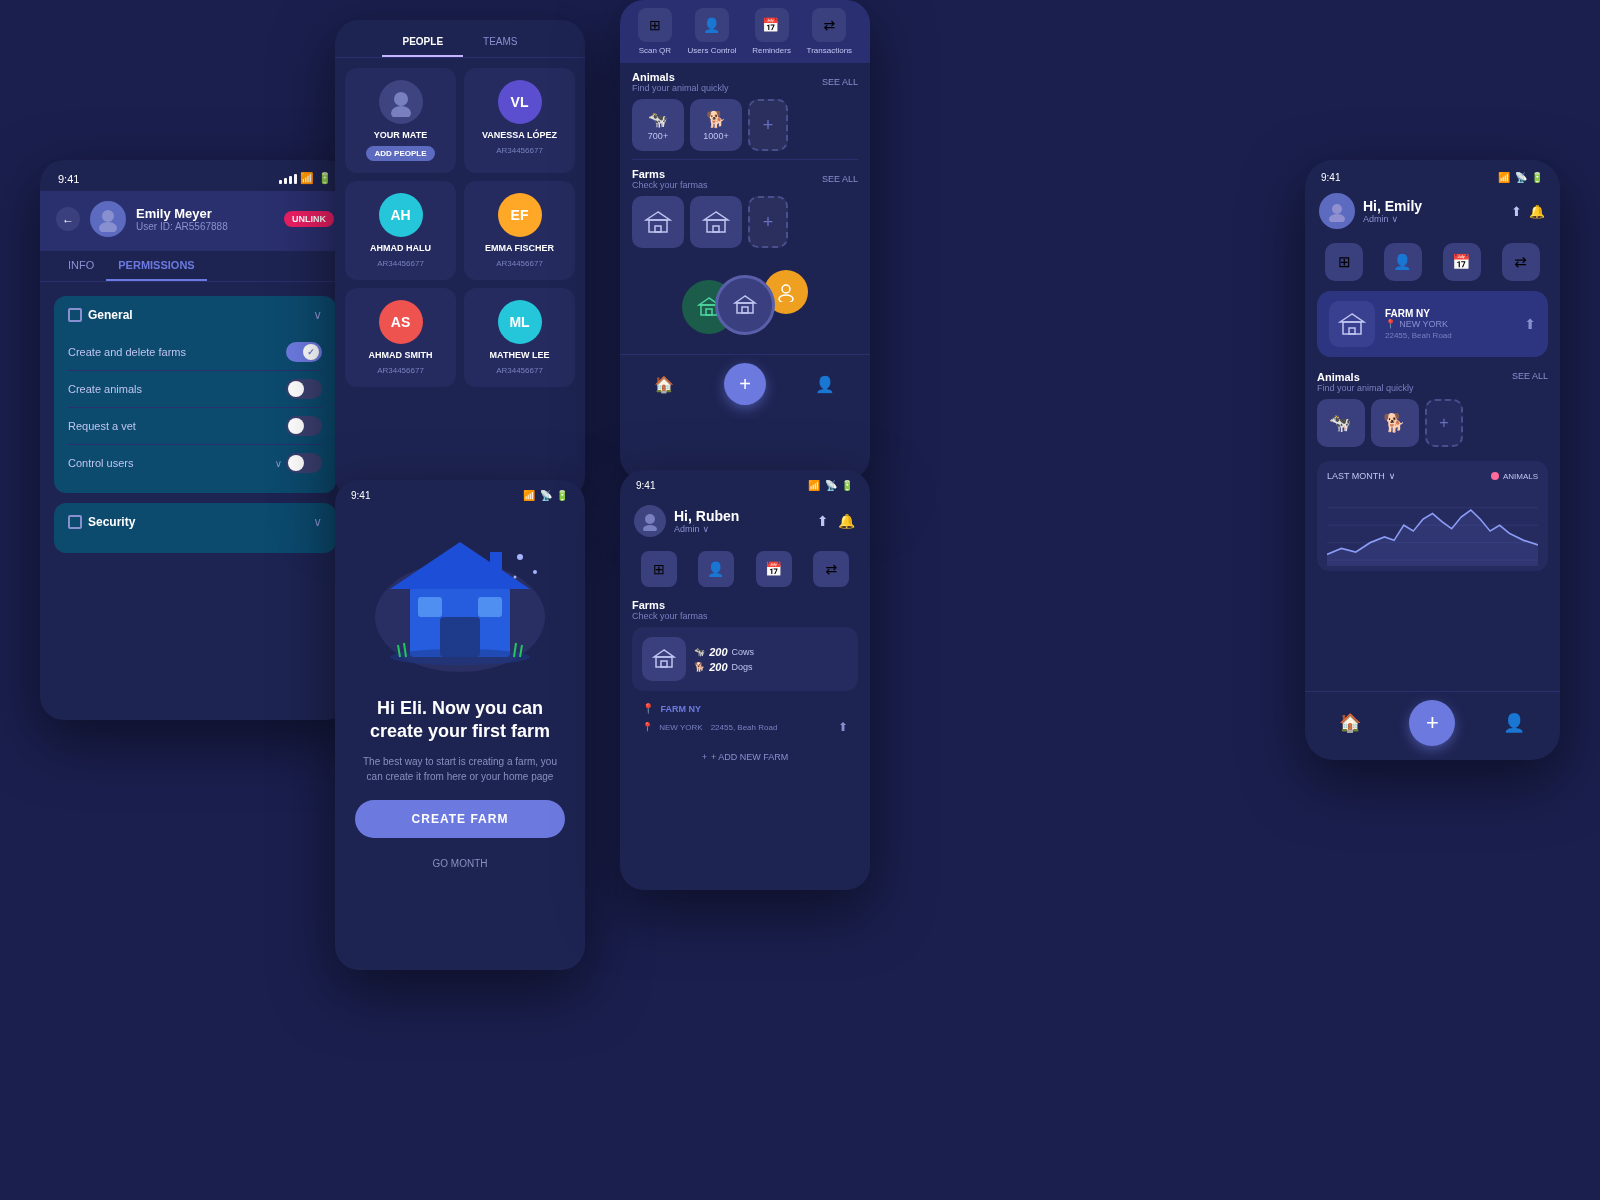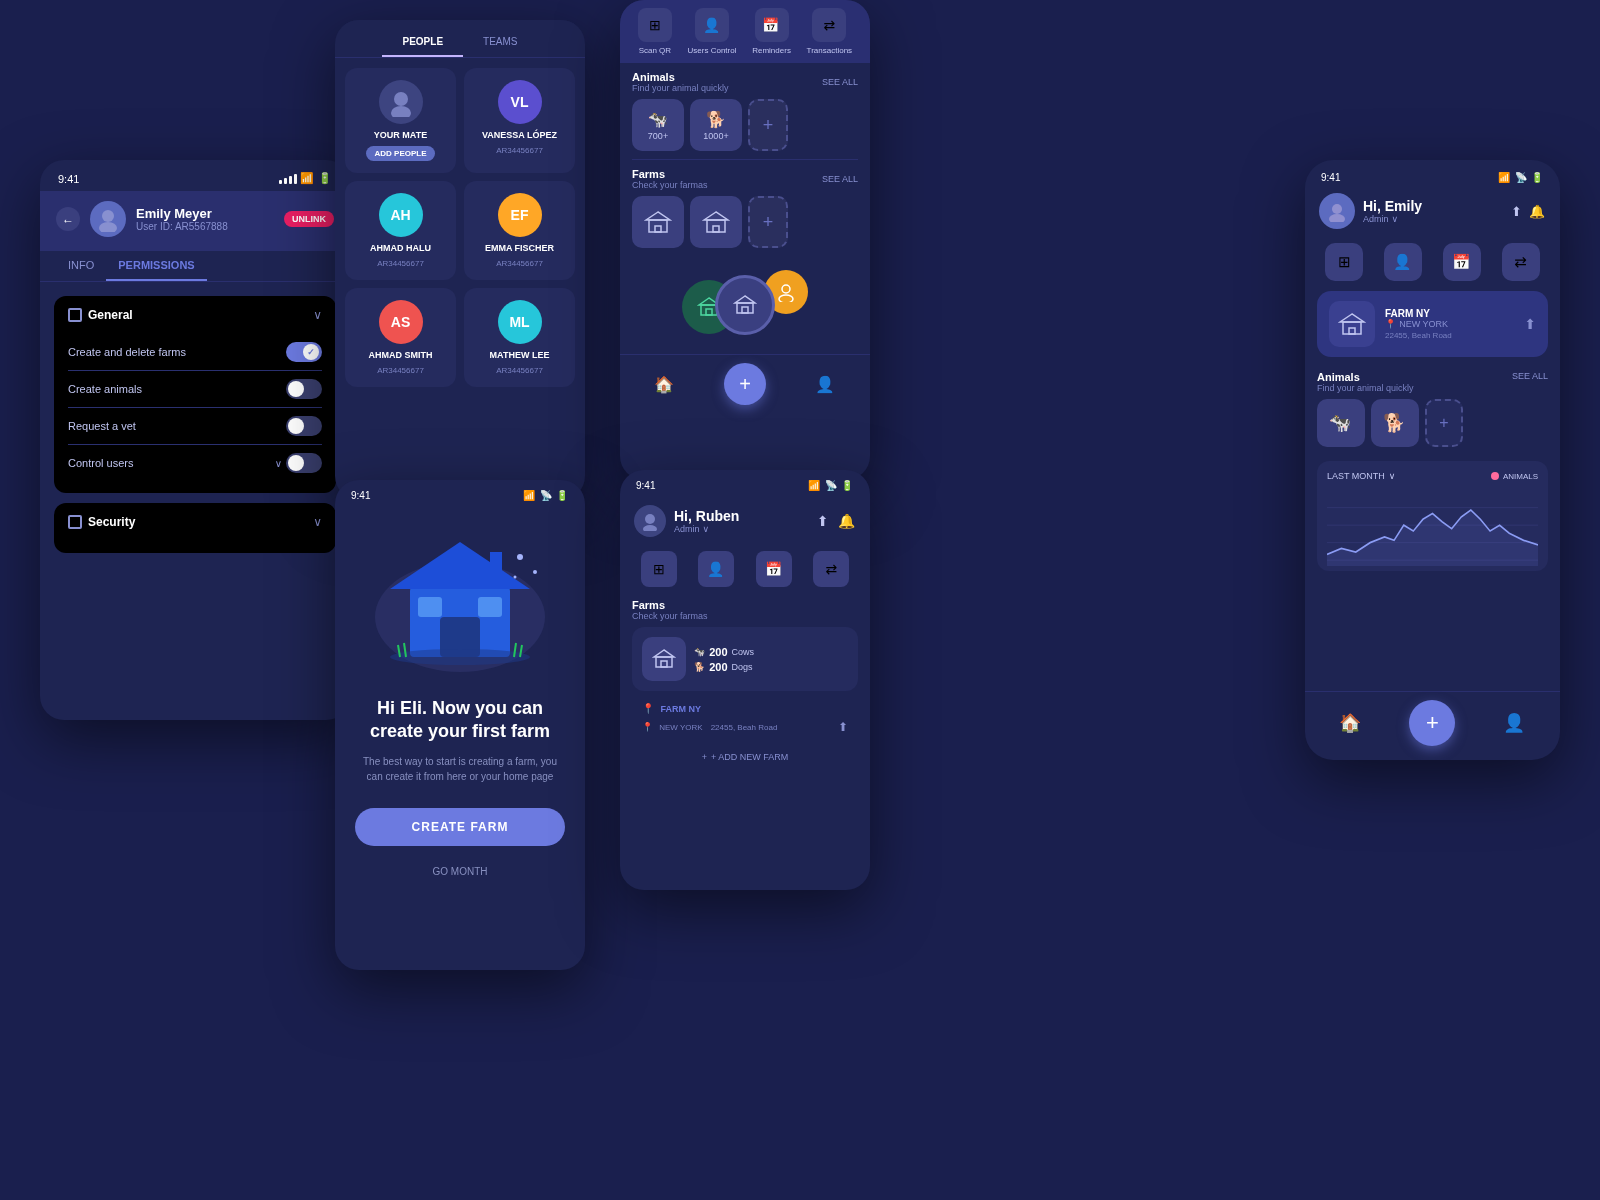--- a/index.html
+++ b/index.html
@@ -98,21 +98,21 @@
       color: #6c7ae0;
       border-bottom: 2px solid #6c7ae0;
       font-weight: 700;
     }
 
     .permissions-body {
       padding: 14px;
     }
 
     .section-block {
-      background: #000000;
+      background: #0c4a6e;
       border-radius: 12px;
       padding: 12px 14px;
       margin-bottom: 10px;
     }
     .section-header {
       display: flex;
       align-items: center;
       justify-content: space-between;
       margin-bottom: 12px;
     }
@@ -431,21 +431,20 @@
       width: 100%;
       background: #6c7ae0;
       color: #fff;
       font-size: 12px;
       font-weight: 700;
       padding: 12px;
       border-radius: 20px;
       border: none;
       cursor: pointer;
       letter-spacing: 1px;
-      margin-top: 8px;
     }
     .go-home-link {
       text-align: center;
       color: #8890c0;
       font-size: 10px;
       margin-top: 10px;
       cursor: pointer;
     }
 
     
@@ -536,21 +535,21 @@
       flex-direction: column;
       gap: 3px;
     }
     .farm-animal-row {
       display: flex;
       align-items: center;
       gap: 4px;
       color: #c0c5f0;
       font-size: 9px;
     }
-    .farm-animal-row .num { font-weight: 700; font-size: 11px; color: #fff; }
+    .farm-animal-row .num { font-weight: 700; font-size: 11px; color: #fff; font-style: italic; }
     .farm-footer-row {
       display: flex;
       align-items: center;
       gap: 6px;
       padding: 6px 10px;
     }
     .add-new-farm {
       color: #8890d0;
       font-size: 9px;
       display: flex;

